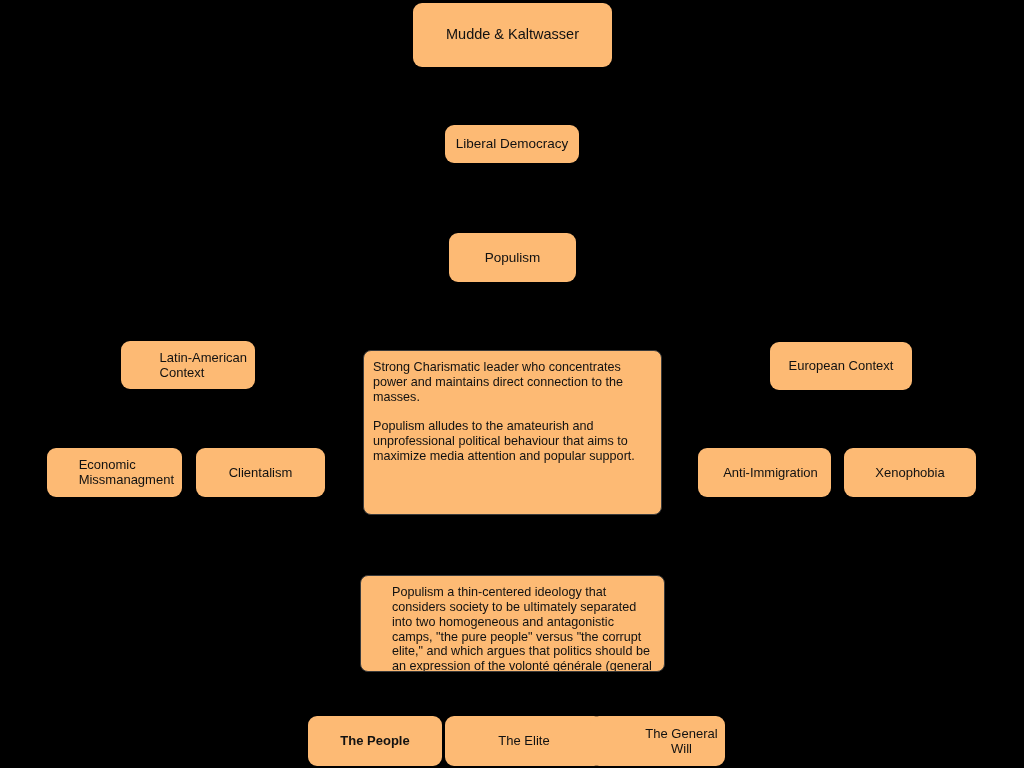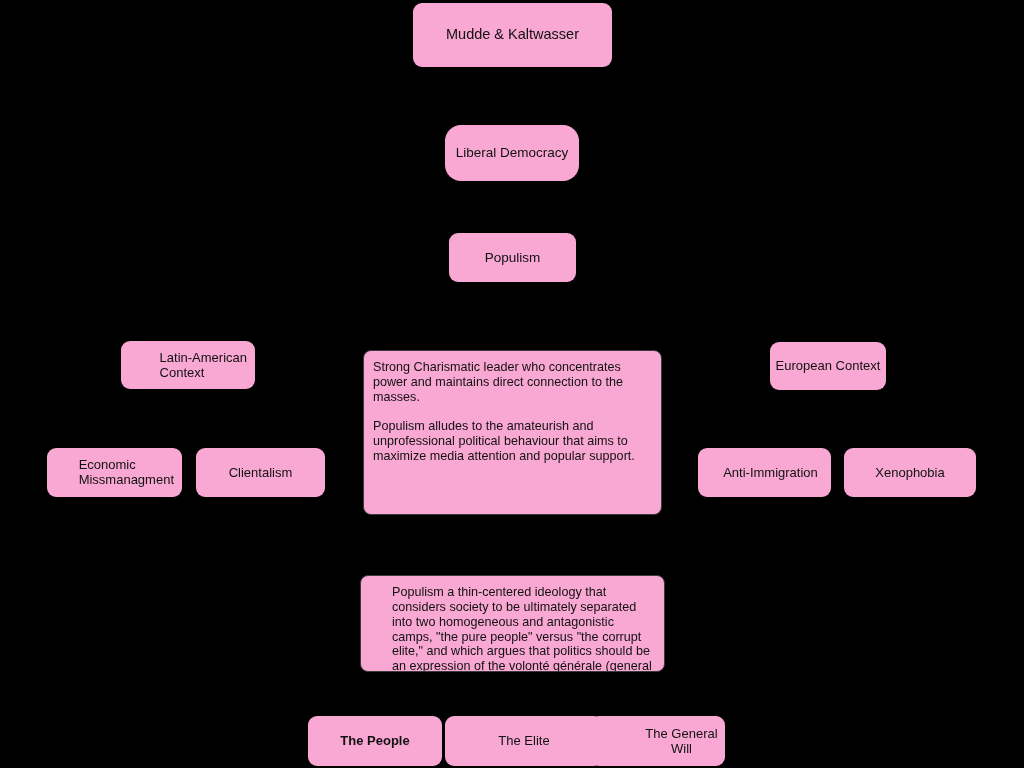--- a/index.html
+++ b/index.html
@@ -19,21 +19,21 @@
     position: absolute;
     left: 0;
     top: 0;
     width: 1024px;
     height: 768px;
     background: #000000;
   }
   .node {
     position: absolute;
     box-sizing: border-box;
-    background: #f9a8d4;
+    background: #fdba74;
     border-radius: 9px;
     color: #111111;
     display: flex;
     align-items: center;
     overflow: hidden;
   }
   .node.center {
     justify-content: center;
     text-align: center;
   }
@@ -68,21 +68,21 @@
 </style>
 </head>
 <body>
 
 <div id="canvas">
 
   <div class="node center n-title" style="left:413px; top:3px; width:199px; height:64px;">
     <span class="node-label">Mudde &amp; Kaltwasser</span>
   </div>
 
-  <div class="node center n-label" style="left:445px; top:125px; width:134px; height:56px;border-radius:16px;">
+  <div class="node center n-label" style="left:445px; top:125px; width:134px; height:38px;">
     <span class="node-label">Liberal Democracy</span>
   </div>
 
   <div class="node center n-label" style="left:449px; top:233px; width:127px; height:49px;">
     <span class="node-label">Populism</span>
   </div>
 
   <div class="node left n-small pad-left pad-top" style="left:121px; top:341px; width:134px; height:48px;">
     <span class="node-label">Latin-American
 Context</span>
@@ -90,21 +90,21 @@
 
   <div class="node left n-small pad-left pad-top" style="left:47px; top:448px; width:135px; height:49px;">
     <span class="node-label">Economic
 Missmanagment</span>
   </div>
 
   <div class="node center n-small" style="left:196px; top:448px; width:129px; height:49px;">
     <span class="node-label">Clientalism</span>
   </div>
 
-  <div class="node center n-small" style="left:770px; top:342px; width:116px; height:48px;">
+  <div class="node center n-small" style="left:770px; top:342px; width:142px; height:48px;">
     <span class="node-label">European Context</span>
   </div>
 
   <div class="node center n-small" style="left:698px; top:448px; width:133px; height:49px;padding-left:12px;">
     <span class="node-label">Anti-Immigration</span>
   </div>
 
   <div class="node center n-small" style="left:844px; top:448px; width:132px; height:49px;">
     <span class="node-label">Xenophobia</span>
   </div>

